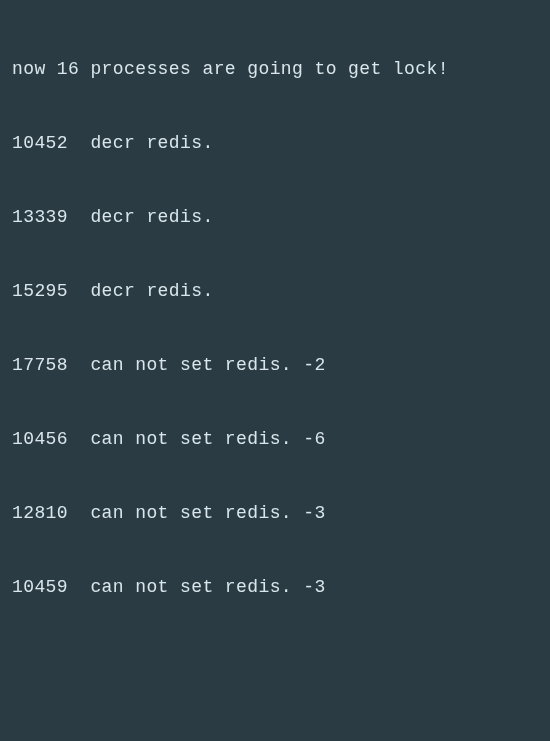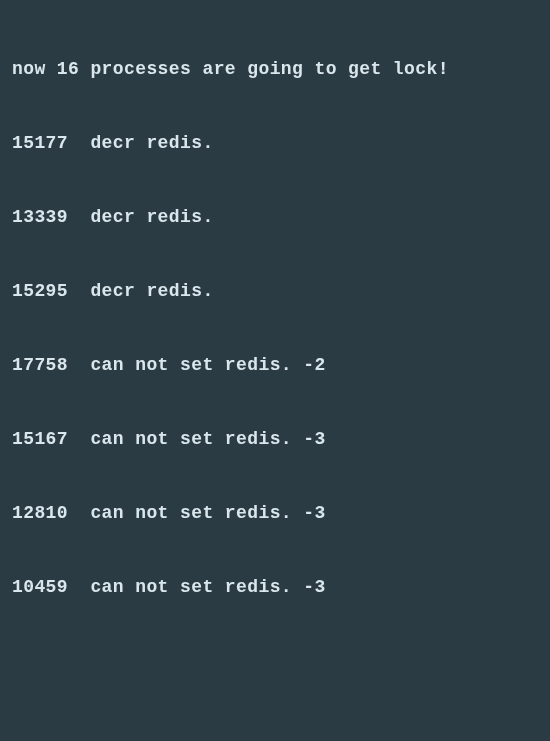--- a/index.html
+++ b/index.html
@@ -15,33 +15,32 @@
   }
   .terminal {
     box-sizing: border-box;
     padding: 14px 10px 14px 12px;
     line-height: 37px;
     white-space: pre;
     letter-spacing: 0.4px;
   }
   .line {
     display: block;
-    font-weight: bold;
   }
 </style>
 </head>
 <body>
 
 <div class="terminal">
 <span class="line">now 16 processes are going to get lock!</span>
-<span class="line">15177  decr redis.</span>
+<span class="line">10452  decr redis.</span>
 <span class="line">13339  decr redis.</span>
 <span class="line">15295  decr redis.</span>
 <span class="line">17758  can not set redis. -2</span>
-<span class="line">15167  can not set redis. -3</span>
+<span class="line">10456  can not set redis. -6</span>
 <span class="line">12810  can not set redis. -3</span>
 <span class="line">10459  can not set redis. -3</span>
 
 
 
 
 
 
 
 

